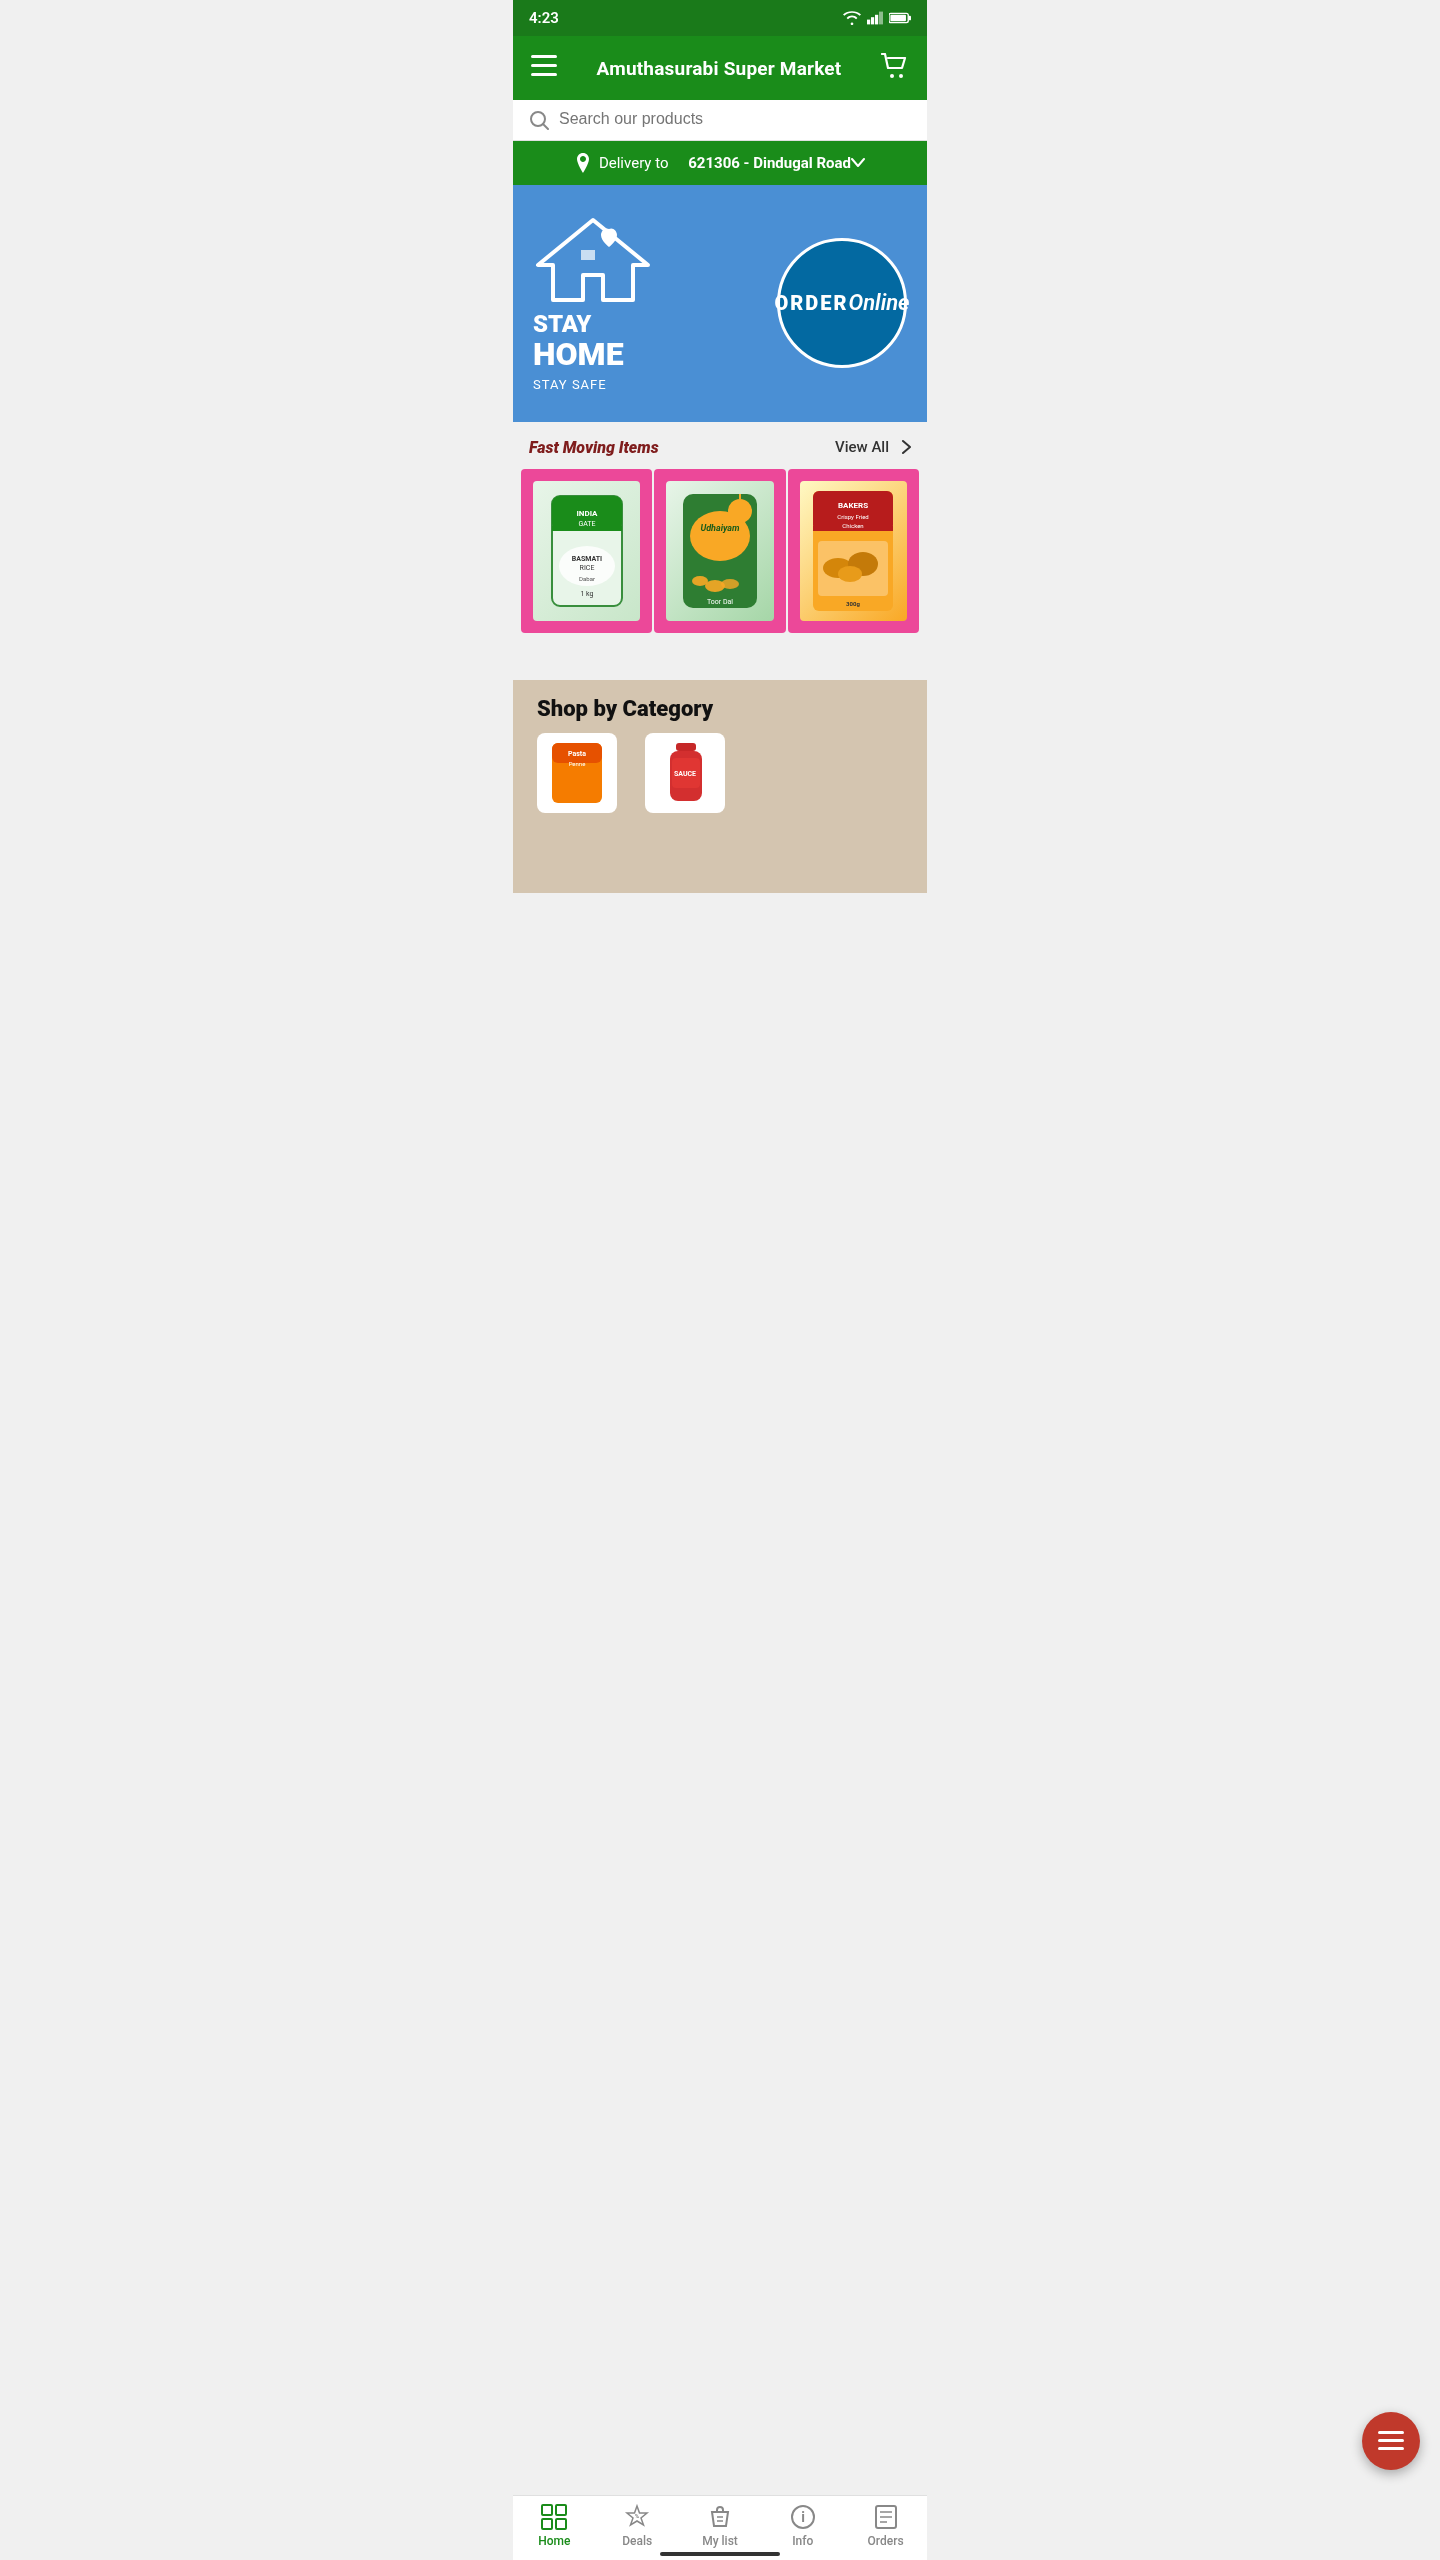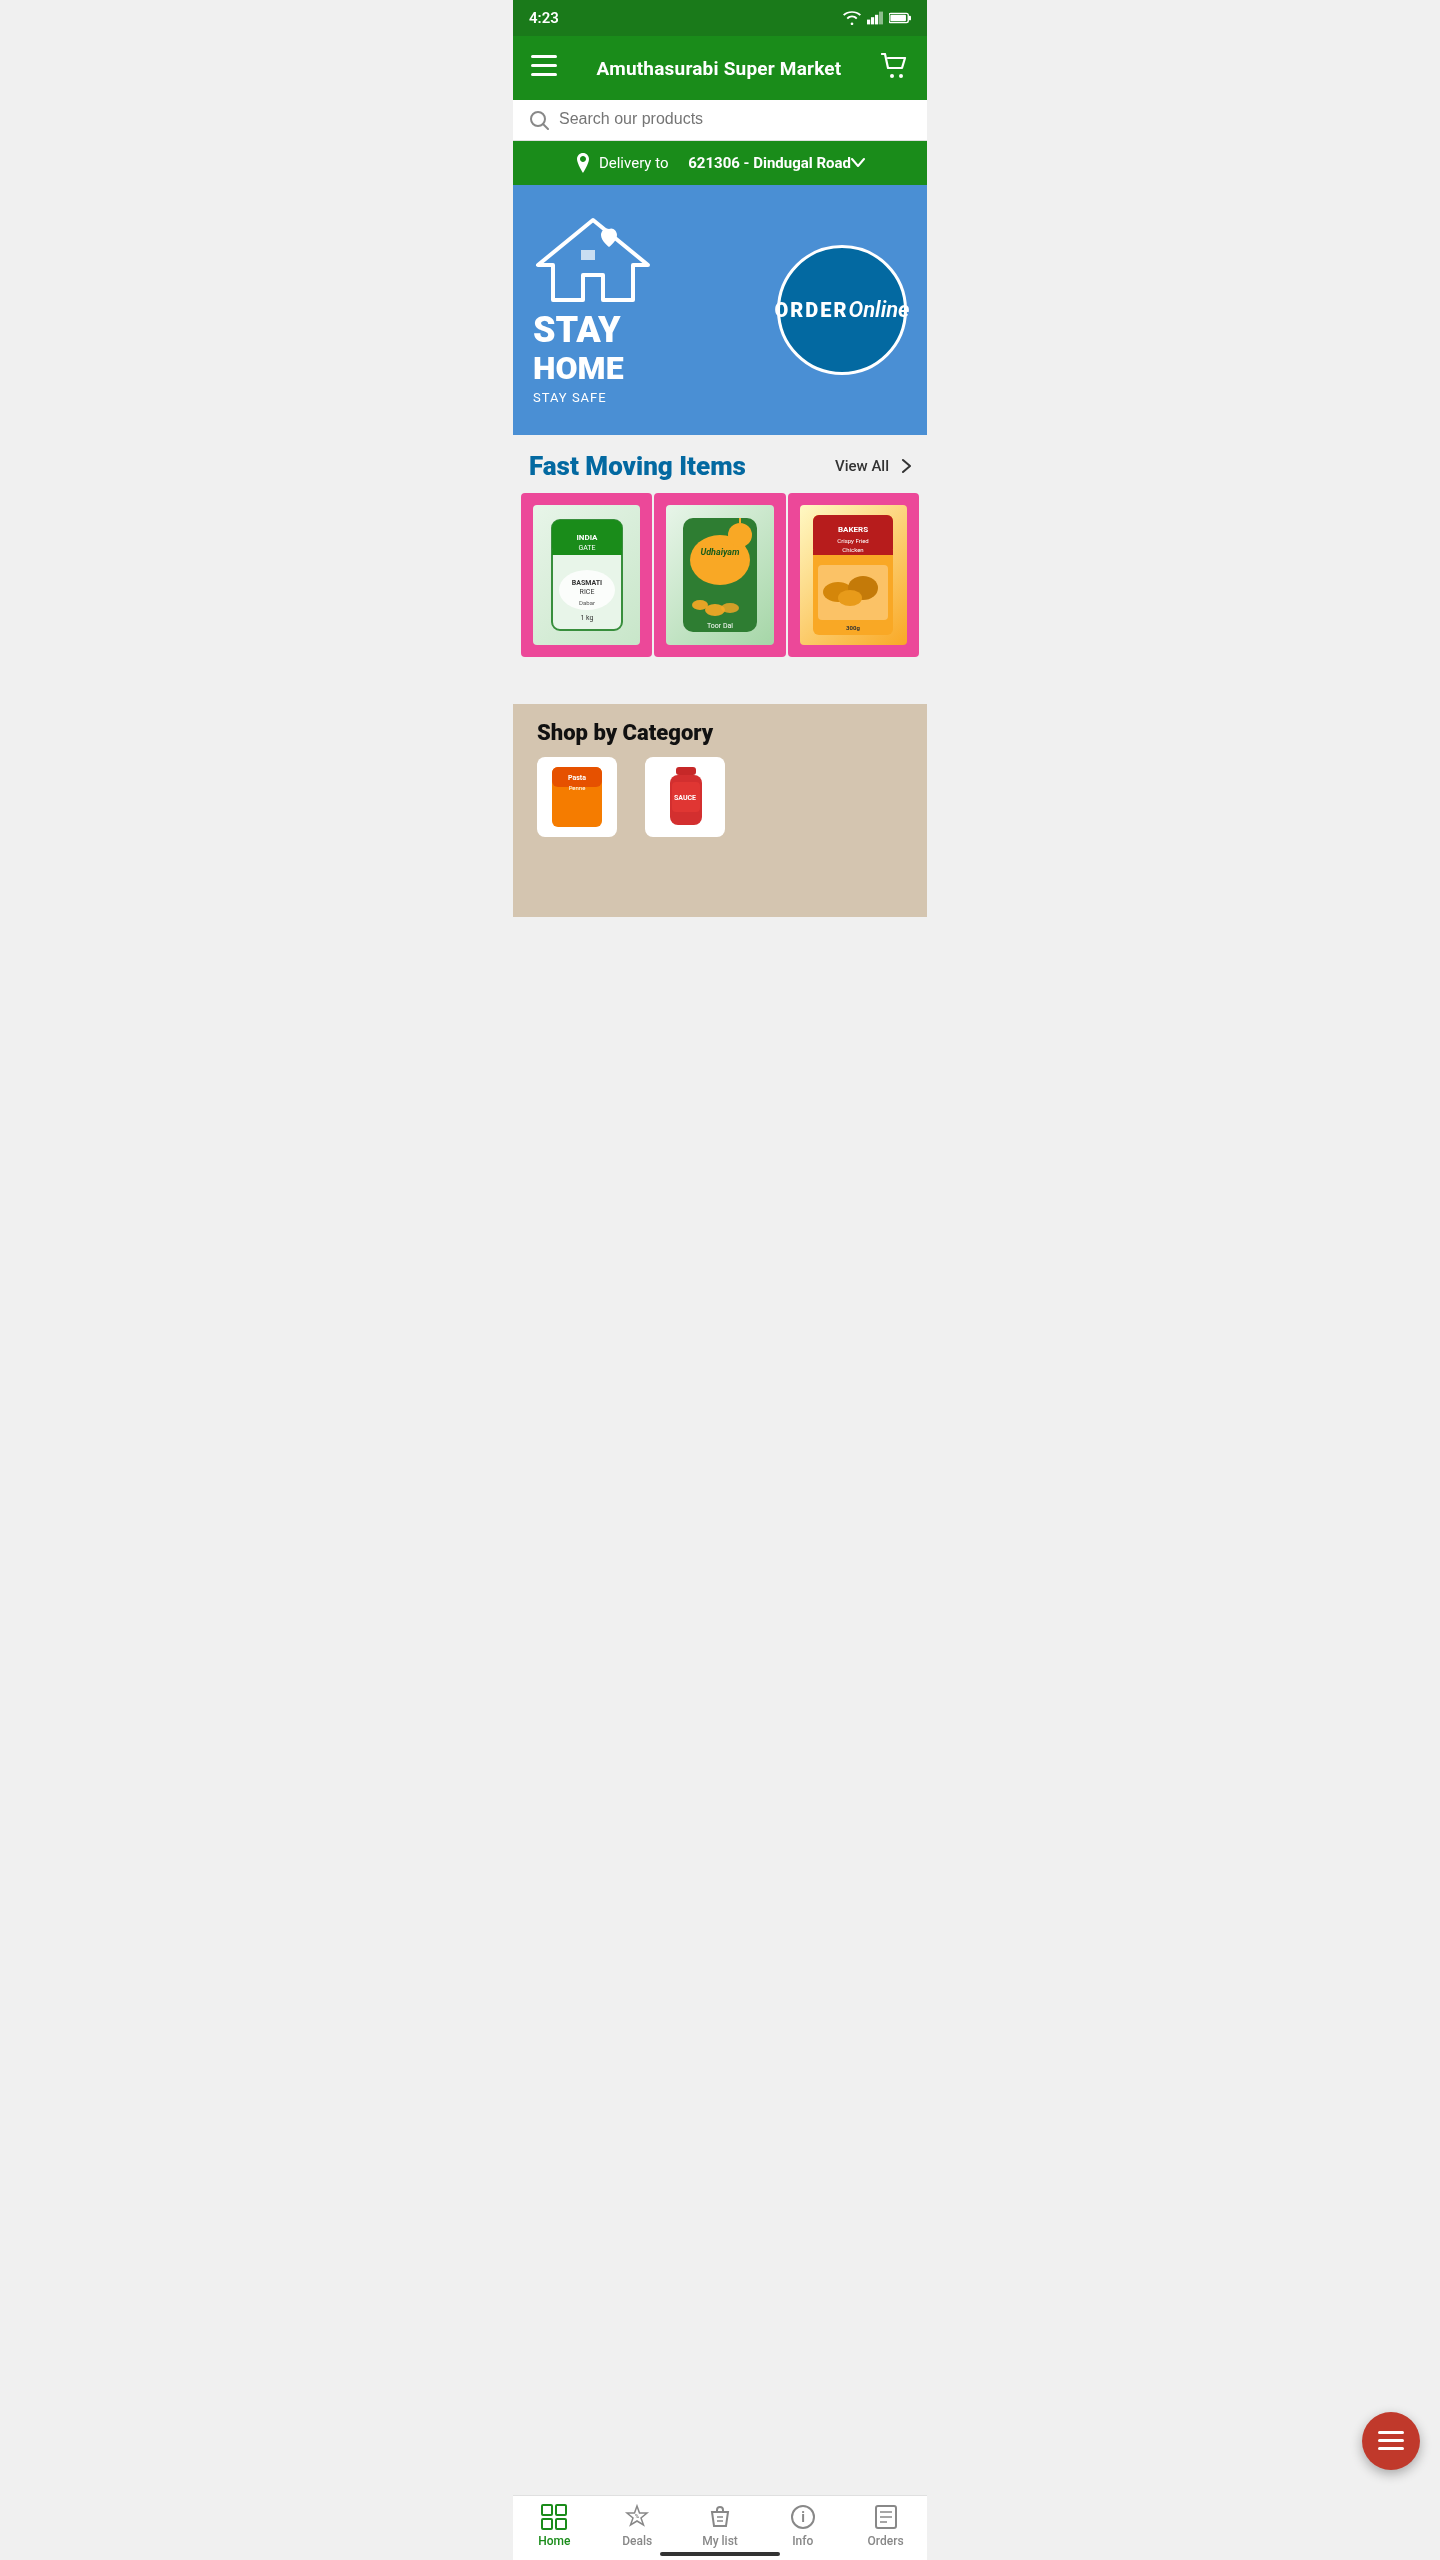--- a/index.html
+++ b/index.html
@@ -166,23 +166,24 @@
 
     
     .section-header {
       display: flex;
       justify-content: space-between;
       align-items: center;
       padding: 16px 16px 12px;
       background: #f0f0f0;
     }
     .section-title {
-      font-size: 26px;
+      font-size: 16px;
       font-weight: 900;
-      color: #0369a1;
+      color: #7f1d1d;
+      font-style: italic;
     }
     .view-all {
       display: flex;
       align-items: center;
       gap: 12px;
       color: #333;
       font-size: 15px;
       cursor: pointer;
       font-weight: 500;
     }
@@ -402,21 +403,21 @@
     <svg width="120" height="90" viewBox="0 0 120 90" class="stay-home-icon">
 
       <polygon points="60,5 5,50 20,50 20,85 50,85 50,60 70,60 70,85 100,85 100,50 115,50" fill="none" stroke="white" stroke-width="4" stroke-linejoin="round"></polygon>
 
       <path d="M68,20 C68,16 72,12 76,14 C80,12 84,16 84,20 C84,26 76,32 76,32 C76,32 68,26 68,20 Z" fill="white"></path>
 
       <rect x="48" y="35" width="14" height="10" fill="white" opacity="0.7"></rect>
     </svg>
     <div style="display:flex; align-items:baseline; gap:4px;">
       <div>
-        <div class="banner-text-main" style="font-size:36px;">STAY</div>
+        <div class="banner-text-main" style="font-size:24px;">STAY</div>
         <div class="banner-text-main" style="font-size:32px;">HOME</div>
         <div class="banner-text-sub">STAY SAFE</div>
       </div>
     </div>
   </div>
   <div class="banner-circle">
     <div class="banner-circle-lines"></div>
     <div class="order-text">ORDER</div>
     <div class="online-text">Online</div>
     <div class="banner-circle-lines"></div>

